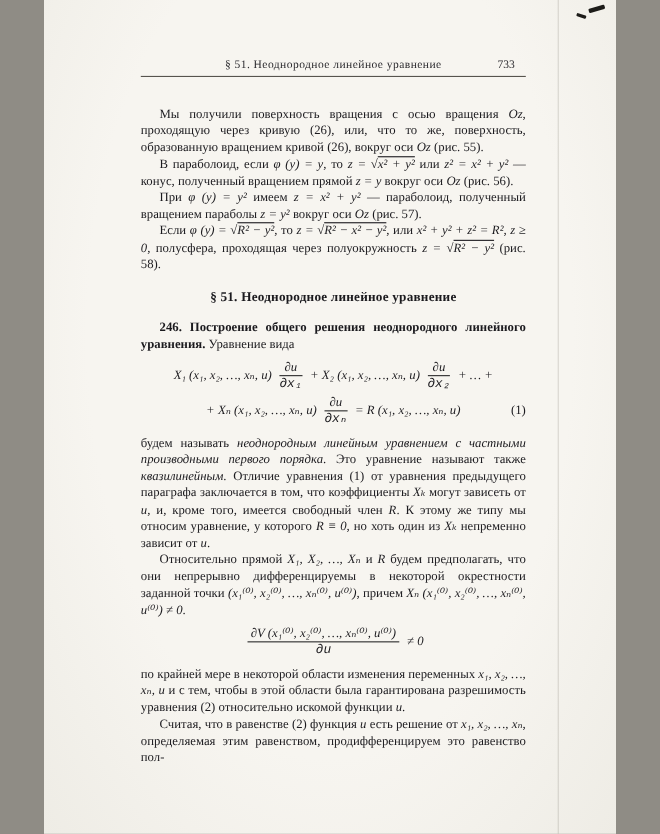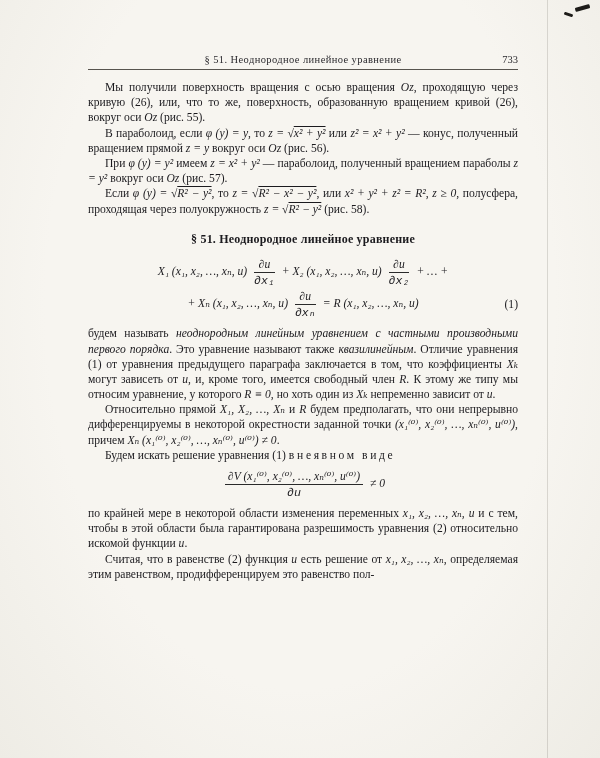--- a/index.html
+++ b/index.html
@@ -3,21 +3,21 @@
 <meta charset="utf-8">
 <style>
   * { box-sizing: border-box; }
   html, body { margin: 0; padding: 0; }
   body {
     background: #8f8c85;
     font-family: "Liberation Serif", "DejaVu Serif", "DejaVu Sans", serif;
   }
   .page {
     position: relative;
-    width: 600px;
+    width: 520px;
     height: 758px;
     margin: 0 auto;
     background: radial-gradient(ellipse at 50% 40%, #f7f5f0 60%, #eeece5 100%);
     color: #1b1a1e;
     overflow: hidden;
   }
   
   .artifact { position: absolute; background: #1d1c19; border-radius: 1px; }
   .a1 { top: 6px;  right: 10px; width: 15px; height: 4px; transform: rotate(-16deg); }
   .a2 { top: 13px; right: 27px; width: 9px;  height: 3px; transform: rotate(18deg); }
@@ -26,26 +26,26 @@
 
   
   .head {
     position: relative;
     margin: 54px 82px 0 88px;
     text-align: center;
     font-size: 10.5px;
     color: #2c2b2f;
     letter-spacing: 0.4px;
   }
-  .head-page { position: absolute; right: 0; top: 0; letter-spacing: 0; text-align: center; }
+  .head-page { position: absolute; right: 10px; top: 0; letter-spacing: 0; text-align: center; }
   .head-rule { margin: 4px 82px 0 88px; border-top: 1px solid #57544e; height: 0; }
 
   
   .bodycol {
-    margin: 10px 82px 0 88px;
+    margin: 26px 82px 0 88px;
     font-size: 11.6px;
     line-height: 1.31;
     text-align: justify;
   }
   .para { margin: 0; text-indent: 17px; }
   .para.flush { text-indent: 0; }
   .mi { font-style: italic; }
   .b  { font-weight: bold; font-style: normal; }
   .ol { text-decoration: overline; }
   .sp { letter-spacing: 2.6px; }
@@ -95,31 +95,31 @@
     <p class="para"><span>Мы получили поверхность вращения с осью вращения </span><i class="mi">Oz</i><span>, проходящую через кривую (26), или, что то же, поверхность, образованную вращением кривой (26), вокруг оси </span><i class="mi">Oz</i><span> (рис. 55).</span></p>
 
     <p class="para"><span>В параболоид, если </span><i class="mi">φ (y) = y</i><span>, то </span><i class="mi">z = </i><i class="mi">√</i><i class="mi ol">x² + y²</i><span> или </span><i class="mi">z² = x² + y²</i><span> — конус, полученный вращением прямой </span><i class="mi">z = y</i><span> вокруг оси </span><i class="mi">Oz</i><span> (рис. 56).</span></p>
 
     <p class="para"><span>При </span><i class="mi">φ (y) = y²</i><span> имеем </span><i class="mi">z = x² + y²</i><span> — параболоид, полученный вращением параболы </span><i class="mi">z = y²</i><span> вокруг оси </span><i class="mi">Oz</i><span> (рис. 57).</span></p>
 
     <p class="para"><span>Если </span><i class="mi">φ (y) = </i><i class="mi">√</i><i class="mi ol">R² − y²</i><span>, то </span><i class="mi">z = </i><i class="mi">√</i><i class="mi ol">R² − x² − y²</i><span>, или </span><i class="mi">x² + y² + z² = R²</i><span>,  </span><i class="mi">z ≥ 0</i><span>, полусфера, проходящая через полуокружность </span><i class="mi">z = </i><i class="mi">√</i><i class="mi ol">R² − y²</i><span> (рис. 58).</span></p>
 
     <h2 class="sec-heading">§ 51. Неоднородное линейное уравнение</h2>
 
+    <p class="para"><span class="b">246. Построение общего решения неоднородного линейного уравнения.</span><span> Уравнение вида</span></p>
 
     <div class="equation">
       <div class="eq-line"><i class="mi">X₁ (x₁, x₂, …, xₙ, u) </i><span class="frac"><span class="num">∂u</span><span class="den">∂x₁</span></span><i class="mi"> + X₂ (x₁, x₂, …, xₙ, u) </i><span class="frac"><span class="num">∂u</span><span class="den">∂x₂</span></span><i class="mi"> + … +</i></div>
       <div class="eq-line"><i class="mi">+ Xₙ (x₁, x₂, …, xₙ, u) </i><span class="frac"><span class="num">∂u</span><span class="den">∂xₙ</span></span><i class="mi"> = R (x₁, x₂, …, xₙ, u)</i><span class="eq-label">(1)</span></div>
     </div>
 
     <p class="para flush"><span>будем называть </span><i class="mi">неоднородным линейным уравнением с частными производными первого порядка</i><span>. Это уравнение называют также </span><i class="mi">квазилинейным</i><span>. Отличие уравнения (1) от уравнения предыдущего параграфа заключается в том, что коэффициенты </span><i class="mi">Xₖ</i><span> могут зависеть от </span><i class="mi">u</i><span>, и, кроме того, имеется свободный член </span><i class="mi">R</i><span>. К этому же типу мы относим уравнение, у которого </span><i class="mi">R ≡ 0</i><span>, но хоть один из </span><i class="mi">Xₖ</i><span> непременно зависит от </span><i class="mi">u</i><span>.</span></p>
 
     <p class="para"><span>Относительно прямой </span><i class="mi">X₁, X₂, …, Xₙ</i><span> и </span><i class="mi">R</i><span> будем предполагать, что они непрерывно дифференцируемы в некоторой окрестности заданной точки </span><i class="mi">(x₁⁽⁰⁾, x₂⁽⁰⁾, …, xₙ⁽⁰⁾, u⁽⁰⁾)</i><span>, причем </span><i class="mi">Xₙ (x₁⁽⁰⁾, x₂⁽⁰⁾, …, xₙ⁽⁰⁾, u⁽⁰⁾) ≠ 0</i><span>.</span></p>
 
-    <p class="para"><span>Будем искать решение уравнения (1) в </span><span class="sp">неявном виде</span></p>
 
 
 
     <div class="equation">
       <div class="eq-line"><span class="frac"><span class="num">∂V (x₁⁽⁰⁾,  x₂⁽⁰⁾,  …,  xₙ⁽⁰⁾,  u⁽⁰⁾)</span><span class="den">∂u</span></span><i class="mi"> ≠ 0</i></div>
     </div>
 
     <p class="para flush"><span>по крайней мере в некоторой области изменения переменных </span><i class="mi">x₁, x₂, …, xₙ, u</i><span> и с тем, чтобы в этой области была гарантирована разрешимость уравнения (2) относительно искомой функции </span><i class="mi">u</i><span>.</span></p>
 
     <p class="para"><span>Считая, что в равенстве (2) функция </span><i class="mi">u</i><span> есть решение от </span><i class="mi">x₁, x₂, …, xₙ</i><span>, определяемая этим равенством, продифференцируем это равенство пол-</span></p>

